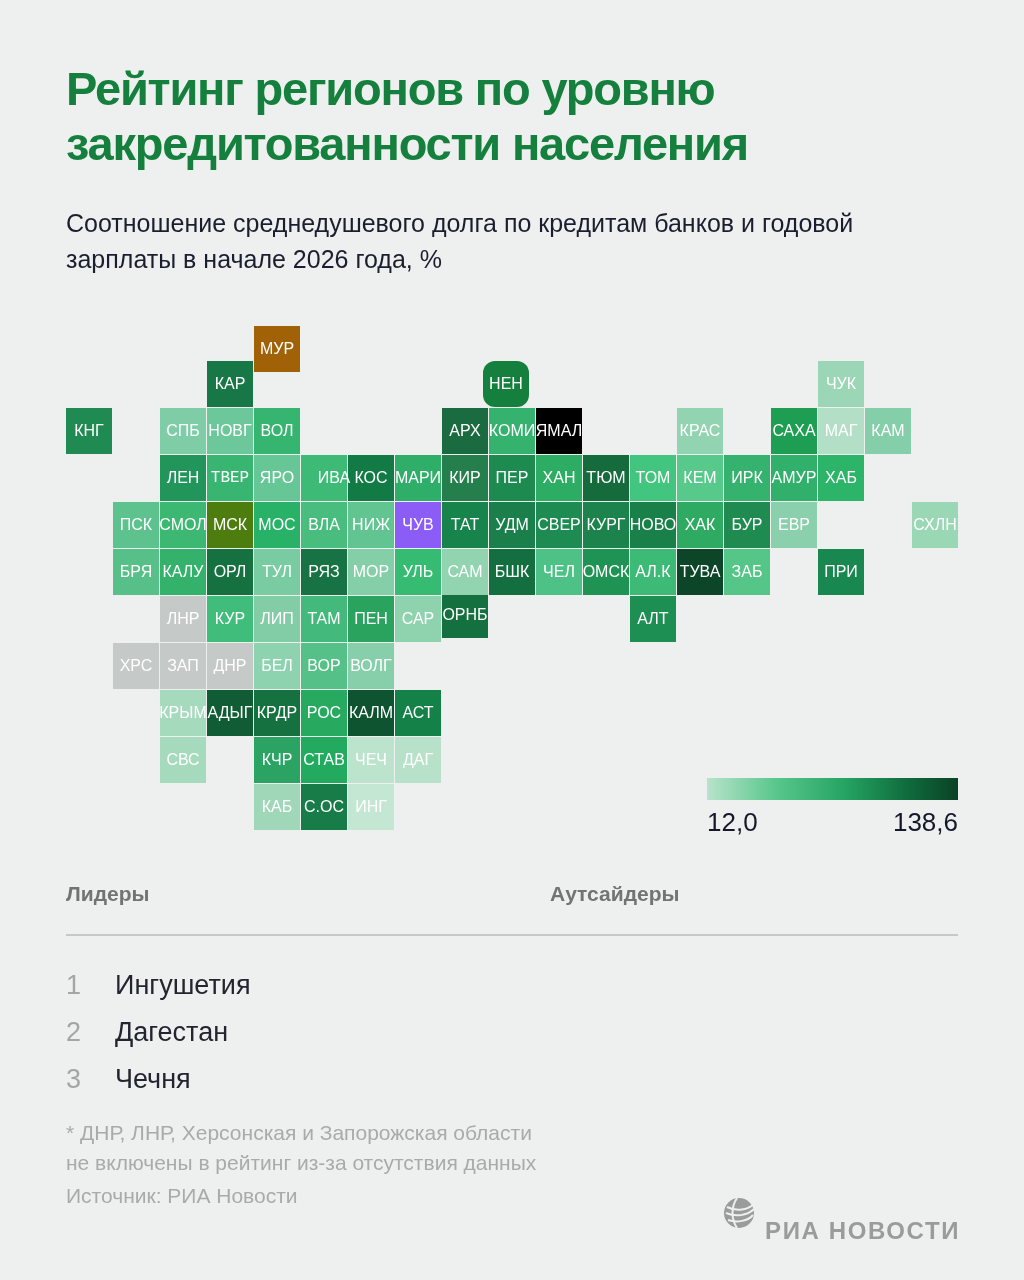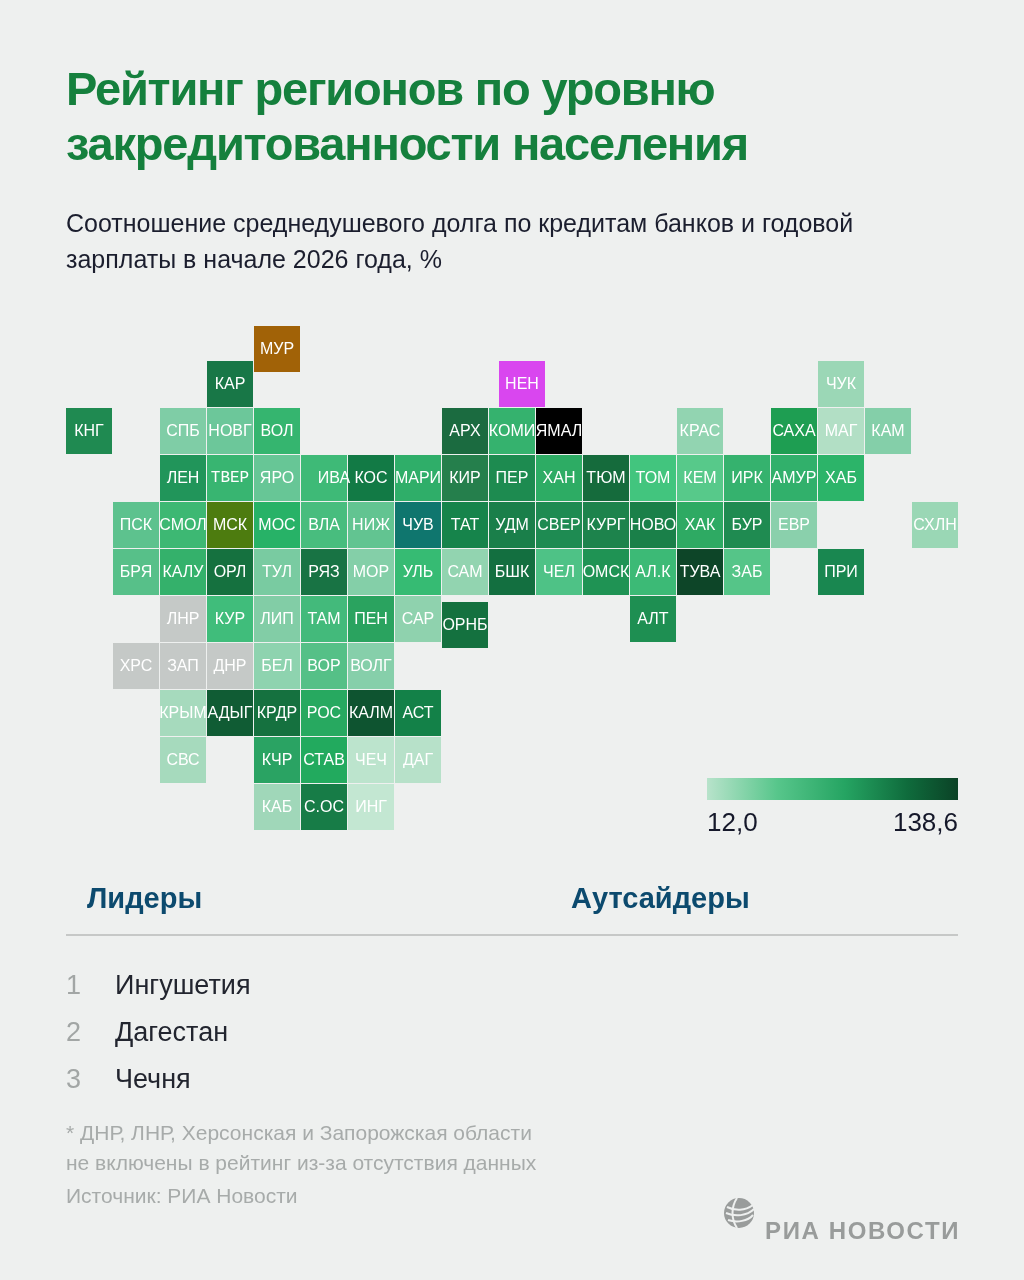--- a/index.html
+++ b/index.html
@@ -41,21 +41,21 @@
   .legend { position:absolute; left:707px; top:778px; width:251px; }
   .legend-bar {
     width:251px; height:22px;
     background:linear-gradient(to right,#b8e3cb 0%,#57c68b 28%,#25a462 55%,#0f6b3c 80%,#0b4226 100%);
   }
   .legend-labels {
     display:flex; justify-content:space-between;
     margin-top:7px; font-size:26px; color:#15182a;
   }
 
-  .lists-heading { position:absolute; top:882px; font-size:29px; font-weight:700; color:#0c4a6e;margin-left:21px; }
+  .lists-heading { position:absolute; top:882px; font-size:21px; font-weight:700; color:#737373; }
   .heading-left { left:66px; }
   .heading-right { left:550px; }
   .divider {
     position:absolute; left:66px; top:934px; width:892px; height:2px;
     background:#c6c8c7;
   }
   .rank-list { position:absolute; top:962px; }
   .list-left { left:66px; }
   .list-right { left:550px; }
   .rank-row { display:flex; align-items:center; height:47px; font-size:27px; }
@@ -104,21 +104,21 @@
       <div class="tile" style="left: 188px; top: 376px; background: rgb(21, 113, 63);">КРДР</div>
       <div class="tile" style="left: 141px; top: 376px; background: rgb(16, 92, 52);">АДЫГ</div>
       <div class="tile" style="left: 94px; top: 376px; background: rgb(166, 218, 189);">КРЫМ</div>
       <div class="tile" style="left: 282px; top: 329px; background: rgb(134, 207, 170);">ВОЛГ</div>
       <div class="tile" style="left: 235px; top: 329px; background: rgb(85, 192, 135);">ВОР</div>
       <div class="tile" style="left: 188px; top: 329px; background: rgb(142, 211, 175);">БЕЛ</div>
       <div class="tile" style="left: 141px; top: 329px; background: rgb(197, 201, 199);">ДНР</div>
       <div class="tile" style="left: 94px; top: 329px; background: rgb(197, 201, 199);">ЗАП</div>
       <div class="tile" style="left: 47px; top: 329px; background: rgb(197, 201, 199);">ХРС</div>
       <div class="tile" style="left: 564px; top: 282px; background: rgb(30, 143, 82);">АЛТ</div>
-      <div class="tile" style="left: 376px; top: 288px; background: rgb(20, 113, 63);">ОРНБ</div>
+      <div class="tile" style="left: 376px; top: 278px; background: rgb(20, 113, 63);">ОРНБ</div>
       <div class="tile" style="left: 329px; top: 282px; background: rgb(143, 210, 174);">САР</div>
       <div class="tile" style="left: 282px; top: 282px; background: rgb(42, 163, 95);">ПЕН</div>
       <div class="tile" style="left: 235px; top: 282px; background: rgb(67, 186, 123);">ТАМ</div>
       <div class="tile" style="left: 188px; top: 282px; background: rgb(130, 205, 166);">ЛИП</div>
       <div class="tile" style="left: 141px; top: 282px; background: rgb(64, 189, 123);">КУР</div>
       <div class="tile" style="left: 94px; top: 282px; background: rgb(197, 201, 199);">ЛНР</div>
       <div class="tile" style="left: 752px; top: 235px; background: rgb(25, 135, 80);">ПРИ</div>
       <div class="tile" style="left: 658px; top: 235px; background: rgb(85, 197, 136);">ЗАБ</div>
       <div class="tile" style="left: 611px; top: 235px; background: rgb(13, 69, 40);">ТУВА</div>
       <div class="tile" style="left: 564px; top: 235px; background: rgb(60, 186, 118);">АЛ.К</div>
@@ -135,21 +135,21 @@
       <div class="tile" style="left: 47px; top: 235px; background: rgb(87, 192, 137);">БРЯ</div>
       <div class="tile" style="left: 846px; top: 188px; background: rgb(154, 215, 181);">СХЛН</div>
       <div class="tile" style="left: 705px; top: 188px; background: rgb(138, 208, 172);">ЕВР</div>
       <div class="tile" style="left: 658px; top: 188px; background: rgb(31, 139, 81);">БУР</div>
       <div class="tile" style="left: 611px; top: 188px; background: rgb(46, 170, 99);">ХАК</div>
       <div class="tile" style="left: 564px; top: 188px; background: rgb(26, 128, 73);">НОВО</div>
       <div class="tile" style="left: 517px; top: 188px; background: rgb(29, 131, 76);">КУРГ</div>
       <div class="tile" style="left: 470px; top: 188px; background: rgb(30, 139, 82);">СВЕР</div>
       <div class="tile" style="left: 423px; top: 188px; background: rgb(26, 127, 74);">УДМ</div>
       <div class="tile" style="left: 376px; top: 188px; background: rgb(22, 132, 75);">ТАТ</div>
-      <div class="tile" style="left: 329px; top: 188px; background: #0f766e;">ЧУВ</div>
+      <div class="tile" style="left: 329px; top: 188px; background: #8b5cf6;">ЧУВ</div>
       <div class="tile" style="left: 282px; top: 188px; background: rgb(98, 196, 145);">НИЖ</div>
       <div class="tile" style="left: 235px; top: 188px; background: rgb(72, 189, 126);">ВЛА</div>
       <div class="tile" style="left: 188px; top: 188px; background: rgb(39, 178, 103);">МОС</div>
       <div class="tile" style="left: 141px; top: 188px; background: #4d7c0f;">МСК</div>
       <div class="tile" style="left: 94px; top: 188px; background: rgb(61, 184, 115);">СМОЛ</div>
       <div class="tile" style="left: 47px; top: 188px; background: rgb(93, 194, 142);">ПСК</div>
       <div class="tile" style="left: 752px; top: 141px; background: rgb(44, 180, 105);">ХАБ</div>
       <div class="tile" style="left: 705px; top: 141px; background: rgb(49, 176, 107);">АМУР</div>
       <div class="tile" style="left: 658px; top: 141px; background: rgb(53, 178, 110);">ИРК</div>
       <div class="tile" style="left: 611px; top: 141px; background: rgb(87, 201, 138);">КЕМ</div>
@@ -169,21 +169,21 @@
       <div class="tile" style="left: 705px; top: 94px; background: rgb(30, 158, 82);">САХА</div>
       <div class="tile" style="left: 611px; top: 94px; background: rgb(146, 212, 177);">КРАС</div>
       <div class="tile" style="left: 470px; top: 94px; background: #000000;">ЯМАЛ</div>
       <div class="tile" style="left: 423px; top: 94px; background: rgb(53, 178, 110);">КОМИ</div>
       <div class="tile" style="left: 376px; top: 94px; background: rgb(27, 107, 64);">АРХ</div>
       <div class="tile" style="left: 188px; top: 94px; background: rgb(53, 181, 111);">ВОЛ</div>
       <div class="tile" style="left: 141px; top: 94px; background: rgb(108, 199, 154);">НОВГ</div>
       <div class="tile" style="left: 94px; top: 94px; background: rgb(127, 205, 166);">СПБ</div>
       <div class="tile" style="left: 0px; top: 94px; background: rgb(31, 138, 81);">КНГ</div>
       <div class="tile" style="left: 752px; top: 47px; background: rgb(155, 215, 182);">ЧУК</div>
-      <div class="tile" style="left: 433px; top: 47px; background: #d946ef;">НЕН</div>
+      <div class="tile" style="left: 417px; top: 47px; background: #15803d; border-radius: 12px;">НЕН</div>
       <div class="tile" style="left: 141px; top: 47px; background: rgb(24, 119, 71);">КАР</div>
       <div class="tile" style="left: 188px; top: 0px; background: #a16207; margin-top: 12px;">МУР</div>
 
   </div>
 
   <div class="legend">
     <div class="legend-bar"></div>
     <div class="legend-labels">
       <span>12,0</span>
       <span>138,6</span>

